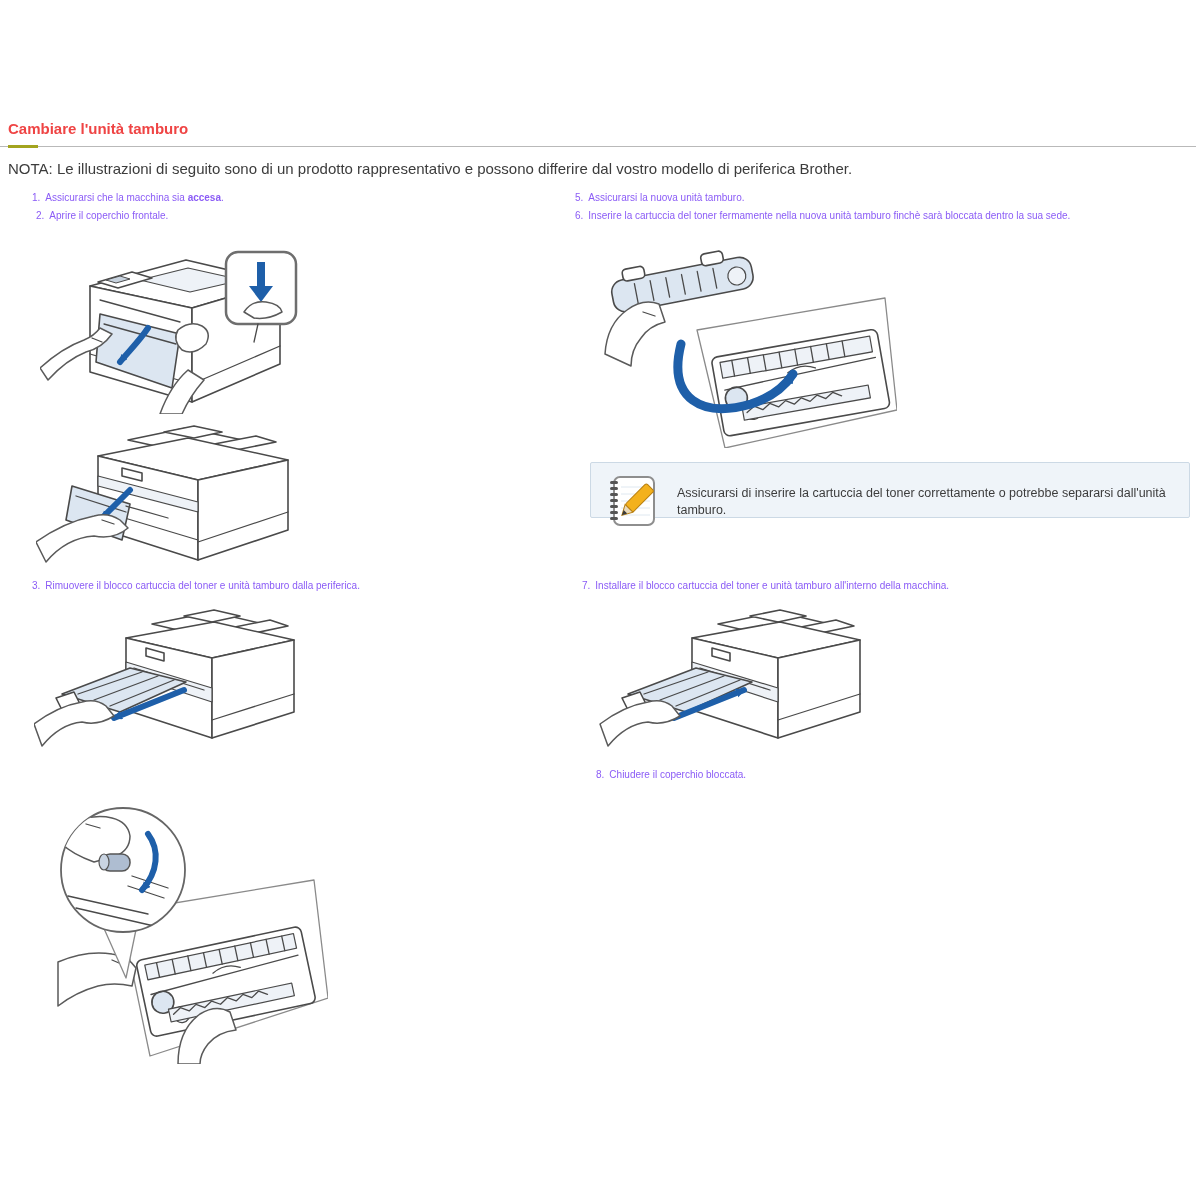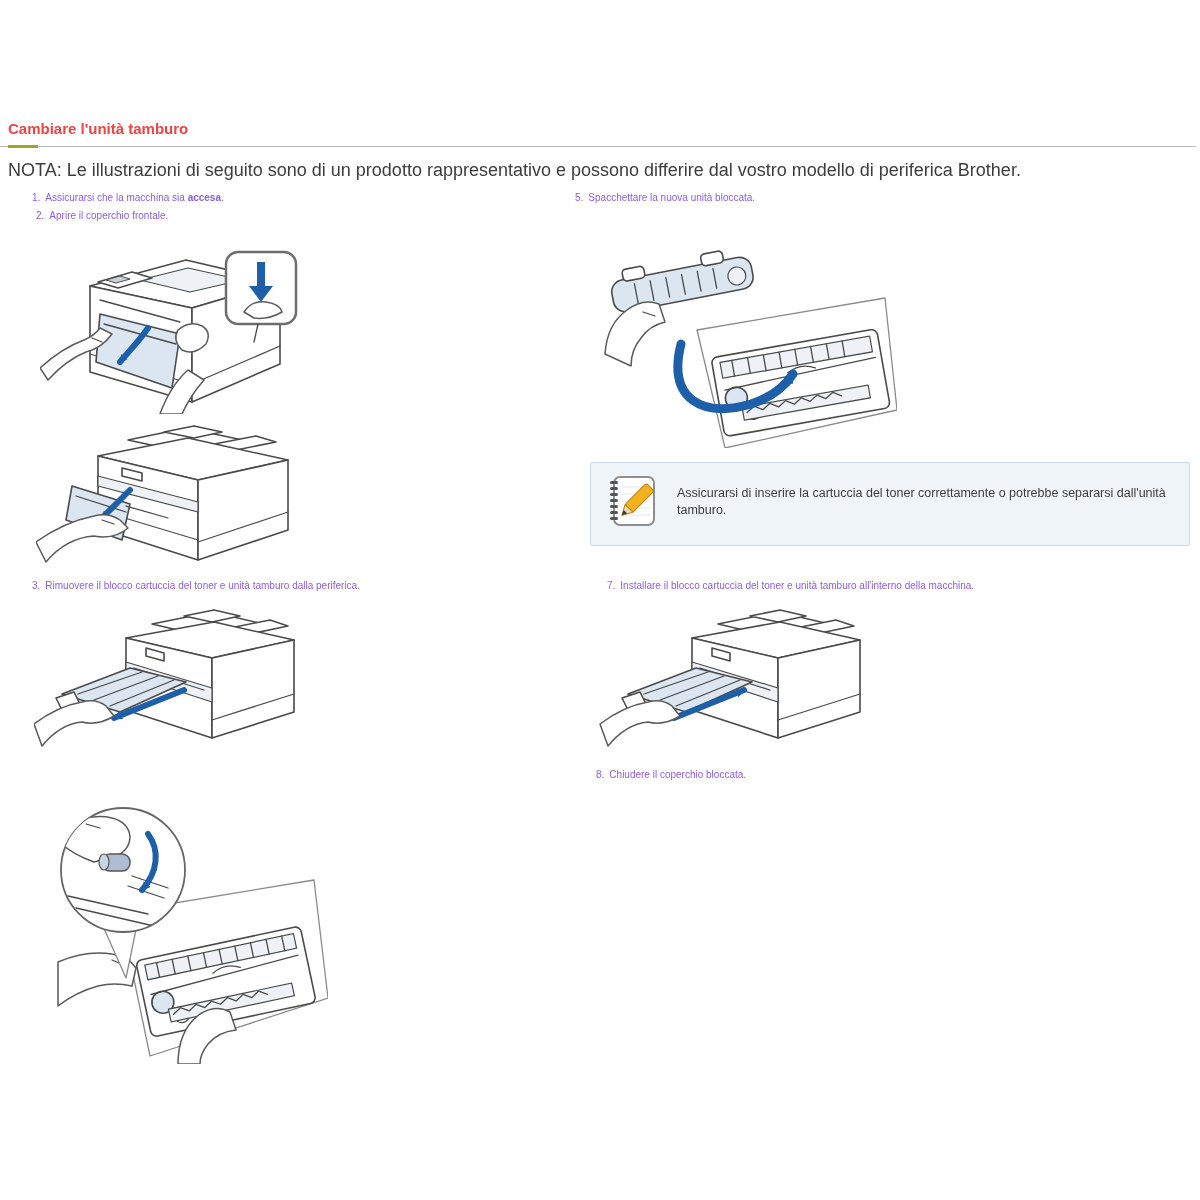--- a/index.html
+++ b/index.html
@@ -4,21 +4,21 @@
 <style>
   html,body{margin:0;padding:0;background:#fff;}
   .page{
     position:relative;width:1200px;height:1200px;background:#fff;overflow:hidden;
     font-family:"Liberation Sans", sans-serif;color:#3c3c3c;
   }
   .block{position:absolute;}
   .title{font-size:15px;font-weight:bold;color:#ef4444;}
   .rule{height:1px;background:#b9b9b9;}
   .rule-accent{position:absolute;left:8px;top:-1px;width:30px;height:3px;background:#a3a41f;}
-  .nota{font-size:18px;color:#3c3c3c;}
+  .nota{font-size:15px;color:#3c3c3c;}
   .step{font-size:10px;line-height:17px;color:#8b5cf6;white-space:nowrap;}
   .step .num{margin-right:5px;}
   .step strong{font-weight:bold;}
   .fig svg{display:block;}
   .note-box{
     background:#eff4f9;border:1px solid #ccd9e5;border-radius:2px;
     display:flex;align-items:flex-start;gap:16px;padding:10px 14px;box-sizing:border-box;
   }
   .note-box .note-text{font-size:12.5px;line-height:17px;margin:12px 0 0 0;color:#3c3c3c;}
   .note-icon{flex:0 0 auto;}
@@ -202,21 +202,24 @@
         <rect x="74" y="62" width="28" height="17" rx="8" fill="#aebdd1" stroke="#555555" stroke-width="1.5"></rect>
         <ellipse cx="76" cy="70" rx="5" ry="8" fill="#c9d4e2" stroke="#555555" stroke-width="1.2"></ellipse>
         <path class="ln2" d="M40,104 L120,122 M48,116 L126,134"></path>
         <path class="ln2" d="M104,84 L140,96 M100,94 L136,106"></path>
         <path class="arr" d="M120,42 C132,58 130,80 114,98" marker-end="url(#ah4)"></path>
       </g>
     </svg>
   </div>
 
   <div class="block step" style="left:575px;top:189px;">
-    <span class="num">5.</span><span>Spacchettare la nuova unità bloccata.</span><strong></strong><span></span>
+    <span class="num">5.</span><span>Assicurarsi la nuova unità tamburo.</span><strong></strong><span></span>
+  </div>
+  <div class="block step" style="left:575px;top:207px;">
+    <span class="num">6.</span><span>Inserire la cartuccia del toner fermamente nella nuova unità tamburo finchè sarà bloccata dentro la sua sede.</span><strong></strong><span></span>
   </div>
 
   <div class="block fig" style="left:585px;top:234px;">
     <svg width="312" height="214" viewBox="0 0 312 214">
       <defs>
         <marker id="ah5" markerWidth="13" markerHeight="13" refX="9" refY="5.5" orient="auto" markerUnits="userSpaceOnUse">
           <path d="M0,0 L12,5.5 L0,11 Z" fill="#1e5fa9"></path>
         </marker>
       </defs>
 
@@ -254,21 +257,21 @@
         <rect class="shade2" x="154" y="162" width="128" height="13"></rect>
         <path class="ln2" d="M158,168 l8,-5 8,5 8,-5 8,5 8,-5 8,5 8,-5 8,5 8,-5 8,5 8,-5 8,5"></path>
         <line class="ln2" x1="140" y1="142" x2="294" y2="136"></line>
         <path class="ln2" d="M205,136 q14,-8 28,0"></path>
       </g>
 
       <path class="arrthick" d="M96,110 C82,166 118,184 166,170 C188,163 200,152 208,140" marker-end="url(#ah5)"></path>
     </svg>
   </div>
 
-  <div class="block note-box" style="left:590px;top:462px;width:600px;height:84px;">
+  <div class="block note-box" style="left:590px;top:462px;width:600px;height:56px;">
     <span class="note-icon">
       <svg width="56" height="56" viewBox="0 0 56 56">
         <rect x="9" y="4" width="40" height="48" rx="6" fill="#ffffff" stroke="#8e8e8e" stroke-width="2"></rect>
         <g stroke="#dfe8f0" stroke-width="1">
           <line x1="16" y1="14" x2="45" y2="14"></line>
             <line x1="16" y1="21" x2="45" y2="21"></line>
           <line x1="16" y1="28" x2="45" y2="28"></line>
             <line x1="16" y1="35" x2="45" y2="35"></line>
           <line x1="16" y1="42" x2="45" y2="42"></line>
         </g>
@@ -284,21 +287,21 @@
         <g transform="rotate(45 30 30)">
           <rect x="24" y="8" width="11" height="30" rx="2" fill="#f3b11d" stroke="#b87f10" stroke-width="1"></rect>
           <polygon points="24,38 35,38 29.5,48" fill="#e9d9b8" stroke="#b87f10" stroke-width="1"></polygon>
           <polygon points="27,43 32,43 29.5,48" fill="#3a3a3a"></polygon>
         </g>
       </svg>
     </span>
     <p class="note-text">Assicurarsi di inserire la cartuccia del toner correttamente o potrebbe separarsi dall'unità tamburo.</p>
   </div>
 
-  <div class="block step" style="left:582px;top:577px;margin-left:25px;">
+  <div class="block step" style="left:582px;top:577px;">
     <span class="num">7.</span><span>Installare il blocco cartuccia del toner e unità tamburo all'interno della macchina.</span><strong></strong><span></span>
   </div>
 
   <div class="block fig" style="left:596px;top:606px;">
     <svg width="274" height="156" viewBox="0 0 274 156">
       <defs>
         <marker id="ah6" markerWidth="11" markerHeight="11" refX="8" refY="4.5" orient="auto" markerUnits="userSpaceOnUse">
           <path d="M0,0 L10,4.5 L0,9 Z" fill="#1e5fa9"></path>
         </marker>
       </defs>

